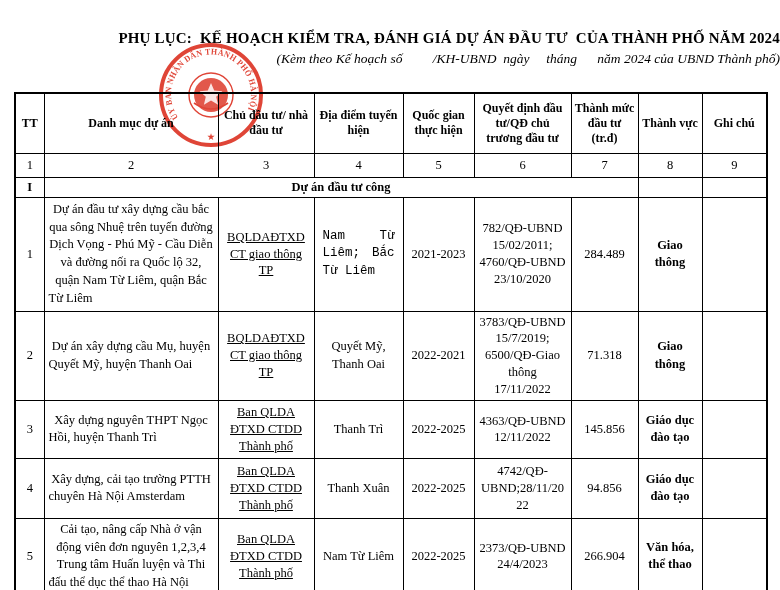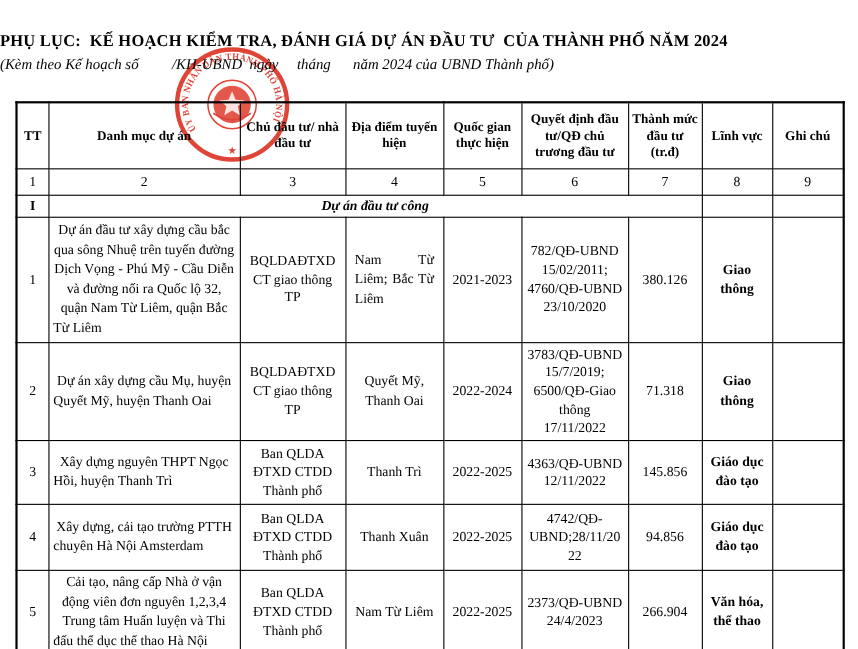--- a/index.html
+++ b/index.html
@@ -1,21 +1,21 @@
 <!DOCTYPE html>
 <html><head>
 <meta charset="utf-8">
 <style>
   * { margin: 0; padding: 0; box-sizing: border-box; }
   html, body { width: 780px; height: 590px; background: #fff; }
   body { font-family: "Liberation Serif", serif; color: #000; position: relative; overflow: hidden; }
 
   .page { position: relative; width: 780px; height: 590px; background: #fff; }
 
-  .title-block { position: absolute; top: 30px; left: 0; width: 100%; text-align: left; }
+  .title-block { position: absolute; top: 30px; left: 0; width: 100%; text-align: right; }
   .doc-title { font-size: 15px; font-weight: bold; white-space: pre; letter-spacing: 0.2px; }
   .doc-subtitle { font-size: 13.5px; font-style: italic; white-space: pre; margin-top: 4px; }
 
   .stamp { position: absolute; left: 157px; top: 41px; width: 108px; height: 108px;
            mix-blend-mode: multiply; opacity: 0.92; pointer-events: none; }
 
   table.plan { position: absolute; top: 92px; left: 14px; width: 752px;
                border-collapse: collapse; table-layout: fixed;
                border: 2px solid #000; }
   table.plan td, table.plan th { border: 1px solid #000; vertical-align: middle;
@@ -25,27 +25,27 @@
   tr.h-header   { height: 60px; }
   tr.h-colnum   { height: 24px; }
   tr.h-section  { height: 20px; }
   tr.h-r1 { height: 114px; }
   tr.h-r2 { height: 58px; }
   tr.h-r3 { height: 58px; }
   tr.h-r4 { height: 60px; }
   tr.h-r5 { height: 76px; }
 
   td.colnum { font-size: 12px; padding: 1px; }
-  td.section-label { text-align: left; font-weight: bold; padding-left: 6px; font-size: 13px; font-style: italic; }
+  td.section-label { text-align: left; font-weight: bold; padding-left: 6px; font-size: 13px; }
   td.section-no { font-weight: bold; }
 
   td.project { text-align: justify; text-align-last: left; padding: 3px 6px; line-height: 1.42; }
-  td.investor { line-height: 1.35; }
+  td.investor { line-height: 1.35; text-decoration: underline; }
   td.location { line-height: 1.4; }
-  td.location.justify { text-align: justify; text-align-last: left; padding: 16px 8px; }
+  td.location.justify { text-align: justify; text-align-last: left; padding: 16px 8px; font-family: Liberation Mono, monospace; }
   td.decision { font-size: 10.5px; line-height: 1.35; padding: 1px 3px; overflow-wrap: break-word; word-break: break-word; }
   td.field { line-height: 1.4; padding: 2px 8px; font-weight: bold; }
 </style>
 </head>
 <body>
 
 <div class="page">
 
   <div class="title-block">
     <div class="doc-title">PHỤ LỤC:  KẾ HOẠCH KIỂM TRA, ĐÁNH GIÁ DỰ ÁN ĐẦU TƯ  CỦA THÀNH PHỐ NĂM 2024</div>
@@ -84,21 +84,21 @@
 
     <tbody>
         <tr class="h-header">
       <th>TT</th>
       <th>Danh mục dự án</th>
       <th>Chủ đầu tư/ nhà đầu tư</th>
       <th>Địa điểm tuyến hiện</th>
       <th>Quốc gian thực hiện</th>
       <th>Quyết định đầu tư/QĐ chủ trương đầu tư</th>
       <th>Thành mức đầu tư (tr.đ)</th>
-      <th>Lĩnh vực</th>
+      <th>Thành vực</th>
       <th>Ghi chú</th>
     </tr>
 
     <tr class="h-colnum">
       <td class="colnum">1</td>
       <td class="colnum">2</td>
       <td class="colnum">3</td>
       <td class="colnum">4</td>
       <td class="colnum">5</td>
       <td class="colnum">6</td>
@@ -114,31 +114,31 @@
       <td></td>
     </tr>
 
     <tr class="h-r1">
       <td>1</td>
       <td class="project">Dự án đầu tư xây dựng cầu bắc qua sông Nhuệ trên tuyến đường Dịch Vọng - Phú Mỹ - Cầu Diễn và đường nối ra Quốc lộ 32, quận Nam Từ Liêm, quận Bắc Từ Liêm</td>
       <td class="investor">BQLDAĐTXD CT giao thông TP</td>
       <td class="location justify">Nam Từ Liêm; Bắc Từ Liêm</td>
       <td>2021-2023</td>
       <td class="decision">782/QĐ-UBND 15/02/2011; 4760/QĐ-UBND 23/10/2020</td>
-      <td>380.126</td>
+      <td>284.489</td>
       <td class="field">Giao thông</td>
       <td></td>
     </tr>
 
     <tr class="h-r2">
       <td>2</td>
       <td class="project">Dự án xây dựng cầu Mụ, huyện Quyết Mỹ, huyện Thanh Oai</td>
       <td class="investor">BQLDAĐTXD CT giao thông TP</td>
       <td class="location">Quyết Mỹ, Thanh Oai</td>
-      <td>2022-2024</td>
+      <td>2022-2021</td>
       <td class="decision">3783/QĐ-UBND 15/7/2019; 6500/QĐ-Giao thông 17/11/2022</td>
       <td>71.318</td>
       <td class="field">Giao thông</td>
       <td></td>
     </tr>
 
     <tr class="h-r3">
       <td>3</td>
       <td class="project">Xây dựng nguyên THPT Ngọc Hồi, huyện Thanh Trì</td>
       <td class="investor">Ban QLDA ĐTXD CTDD Thành phố</td>

